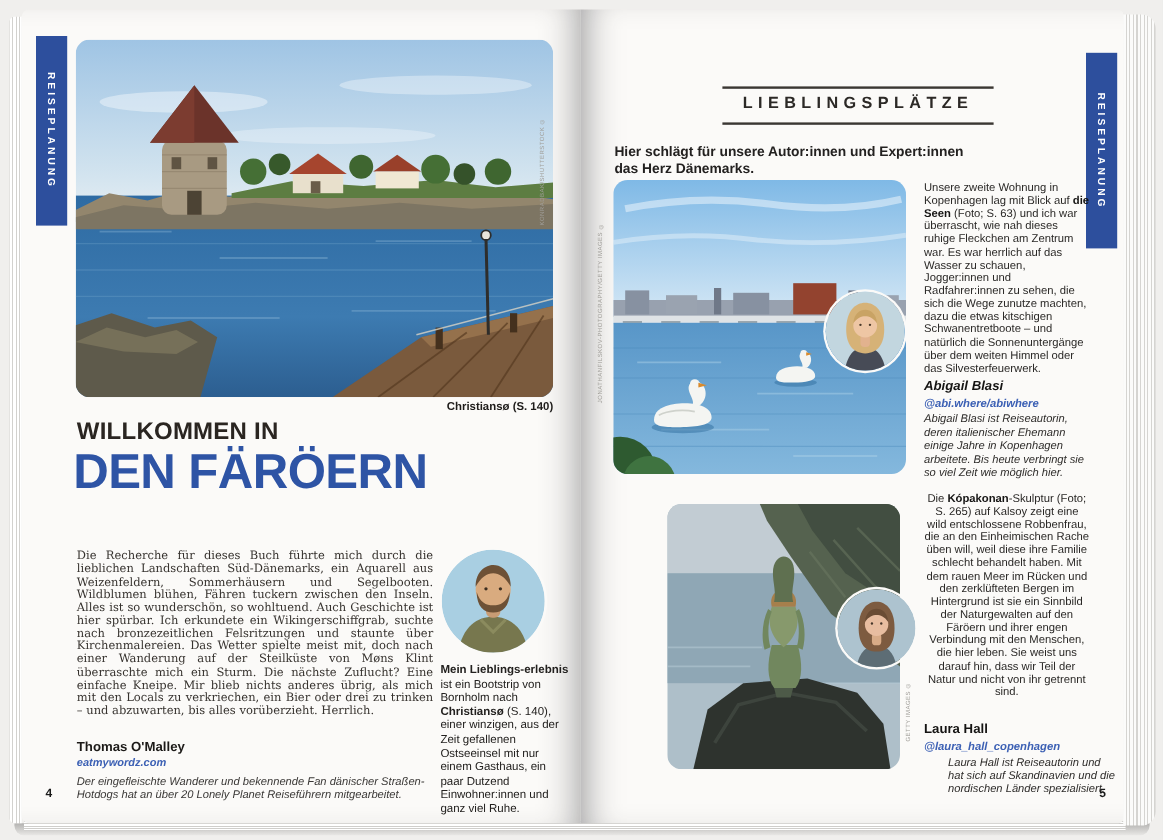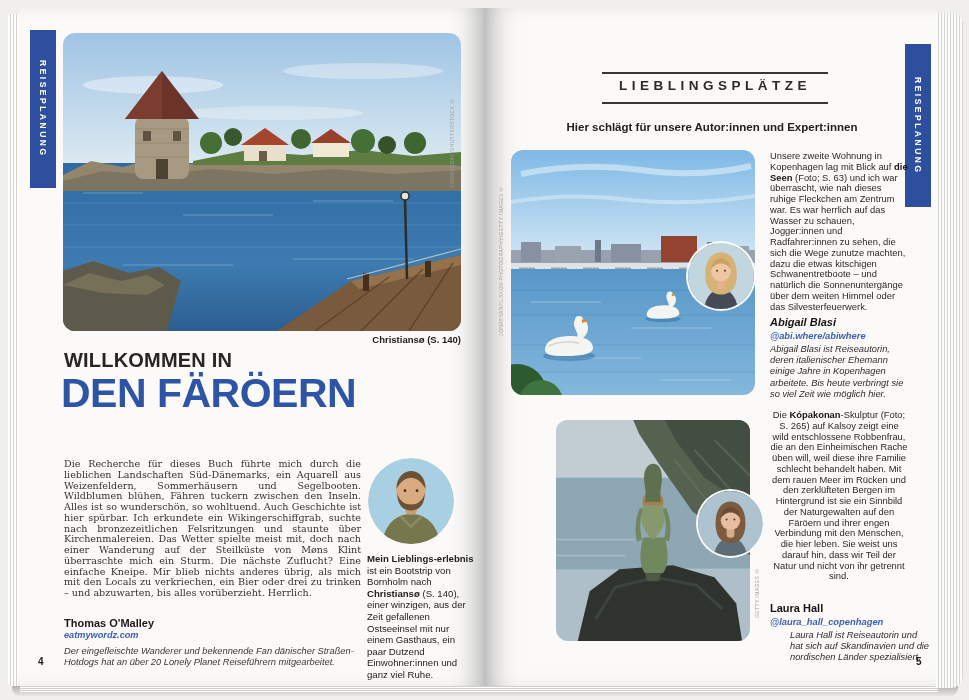--- a/index.html
+++ b/index.html
@@ -53,21 +53,21 @@
 
   .avatar { position:absolute; border-radius:50%; overflow:hidden; box-shadow:0 0 0 2px #fbfaf8; }
   .avatar svg { display:block; width:100%; height:100%; }
 
   .highlight-blurb { position:absolute; left:367px; top:553px; width:108px; 
     font-size:9.6px; line-height:11.6px; color:#23211f; }
 
   .rule { position:absolute; height:1.5px; background:#3a3733; }
   .lp-title { position:absolute; left:540px; top:78px; width:350px; text-align:center;
     font-size:13.5px; font-weight:800; letter-spacing:4.5px; color:#2c2926; }
-  .lp-sub { position:absolute; left:512px; top:120px; width:400px; text-align:center;
+  .lp-sub { position:absolute; left:512px; top:120px; width:400px; 
     font-size:11.5px; line-height:14px; font-weight:600; color:#232120; }
 
   .entry { position:absolute; left:770px; width:138px; font-size:9.4px; line-height:10.75px;
     color:#2a2826; text-align:left; }
   .entry b { color:#151413; }
   .entry-name { position:absolute; left:770px; font-size:11px; font-weight:bold; color:#151413; }
   .entry-handle { position:absolute; left:770px; font-style:italic; font-size:9.4px; color:#3c60b4; font-weight:bold; text-decoration:none; }
   .entry-bio { position:absolute; left:770px; width:140px; font-style:italic;
     font-size:9.3px; line-height:11.2px; color:#2e2c2a; }
 </style>
@@ -181,20 +181,21 @@
   </div>
   <div class="highlight-blurb">
     <b>Mein Lieblings-erlebnis</b><span> ist ein Bootstrip von Bornholm nach </span><b>Christiansø</b><span> (S. 140), einer winzigen, aus der Zeit gefallenen Ostseeinsel mit nur einem Gasthaus, ein paar Dutzend Einwohner:innen und ganz viel Ruhe.</span>
   </div>
 
   <div class="rule" style="left:602px; top:72px; width:226px;"></div>
   <div class="lp-title">LIEBLINGSPLÄTZE</div>
   <div class="rule" style="left:602px; top:102px; width:226px;"></div>
   <div class="lp-sub">
     <div>Hier schlägt für unsere Autor:innen und Expert:innen</div>
+    <div>das Herz Dänemarks.</div>
   </div>
 
   <div class="photo" style="left:511px; top:150px; width:244px; height:245px;">
     <svg viewBox="0 0 244 245" preserveAspectRatio="none">
       <defs>
         <linearGradient id="sky2" x1="0" y1="0" x2="0" y2="1">
           <stop offset="0" stop-color="#7fb9e6"></stop>
             <stop offset="1" stop-color="#d9eaf6"></stop>
         </linearGradient>
         <linearGradient id="sea2" x1="0" y1="0" x2="0" y2="1">

